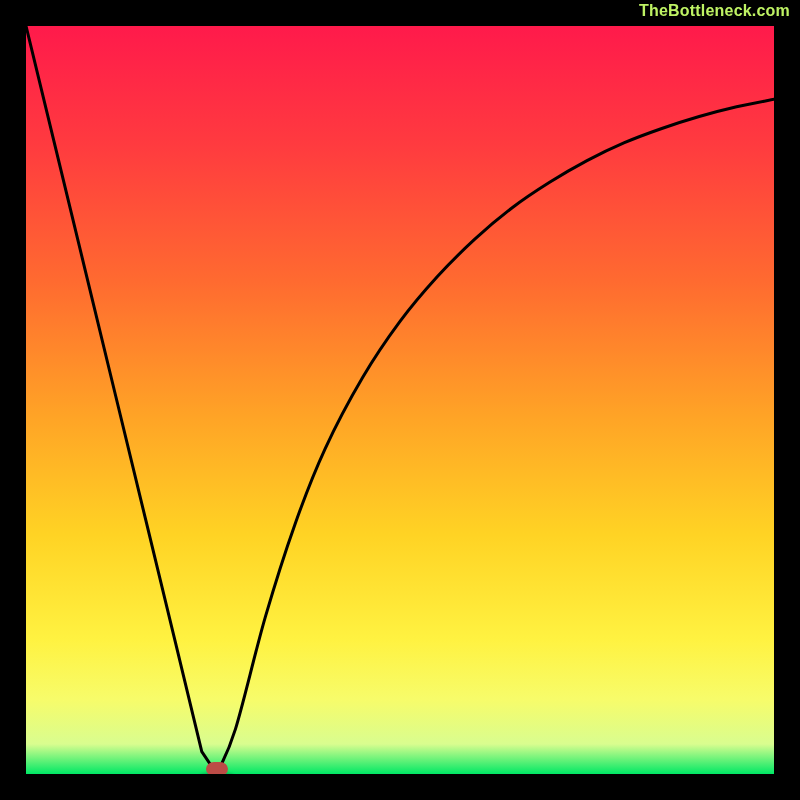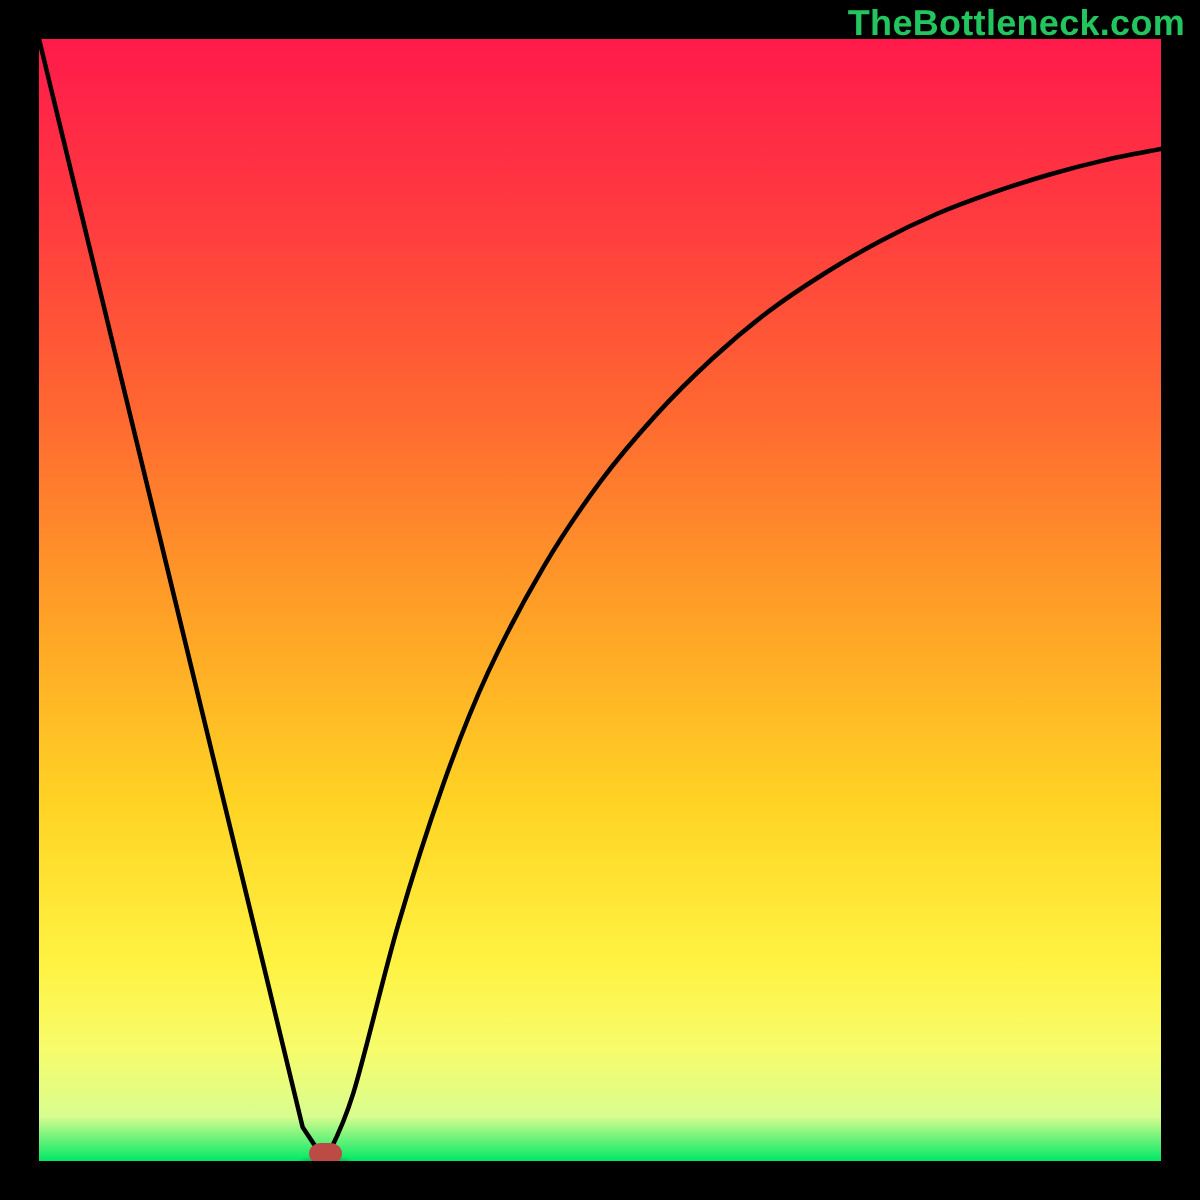--- a/index.html
+++ b/index.html
@@ -15,23 +15,23 @@
     left: 0;
     top: 0;
     width: 800px;
     height: 800px;
   }
   .watermark {
     position: absolute;
     top: 2px;
     right: 10px;
     font-family: Arial, Helvetica, sans-serif;
-    font-size: 24px;
+    font-size: 16px;
     font-weight: 600;
-    color: #22c55e;
+    color: #bef264;
     letter-spacing: 0.2px;
     z-index: 5;
   }
   .plot-area {
     position: absolute;
     left: 26px;
     top: 26px;
     width: 748px;
     height: 748px;
     overflow: hidden;

